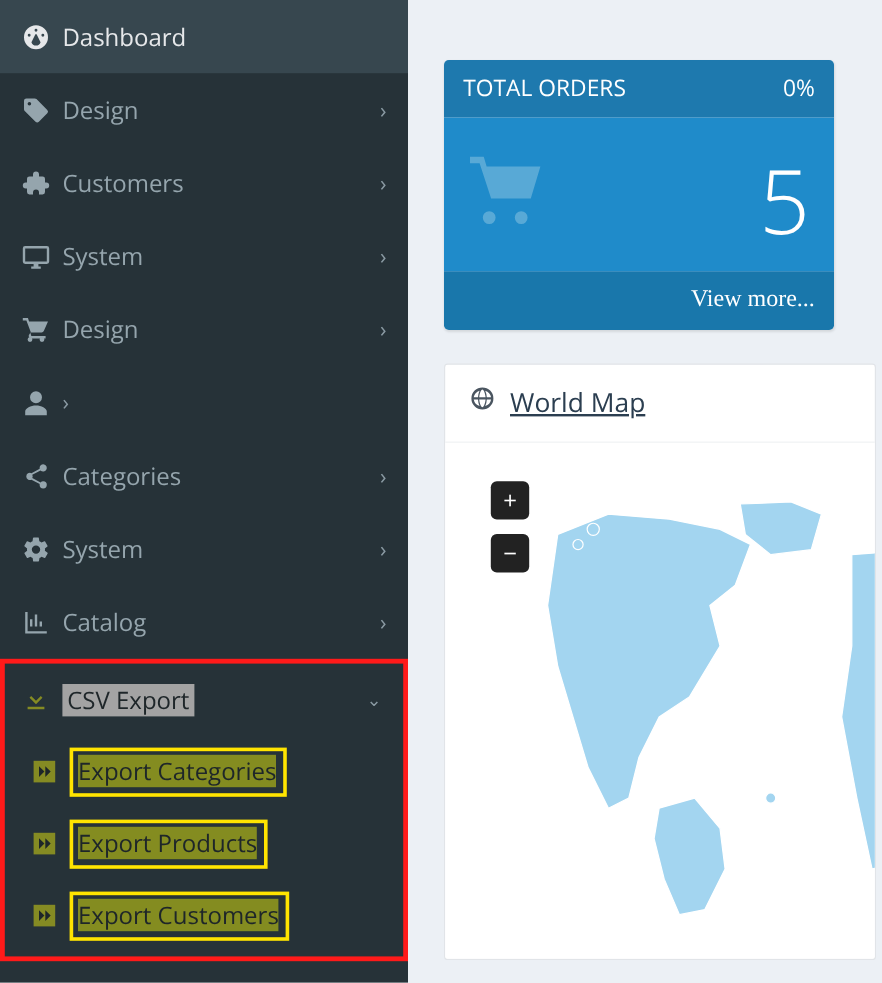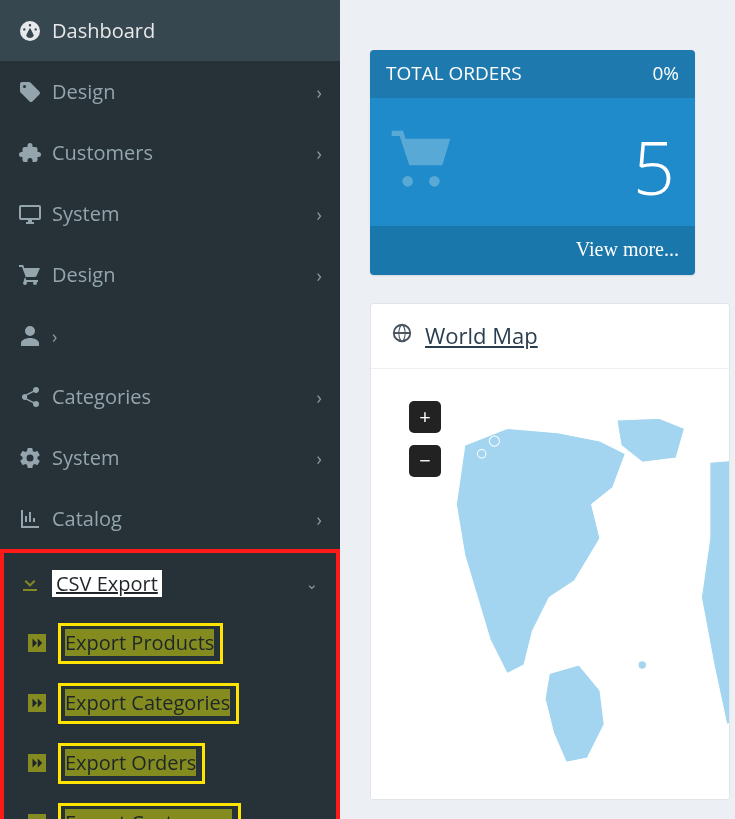--- a/index.html
+++ b/index.html
@@ -51,24 +51,23 @@
     display: flex;
     align-items: center;
     height: 60px;
     padding: 0 18px 0 14px;
     color: #b0b7bb;
     font-size: 20px;
     cursor: pointer;
   }
   .csv-parent .icon-slot { width:34px; display:flex; align-items:center; }
   .csv-parent .label-wrap {
-    background: #ffffff;
+    background: #a3a3a3;
     color: #1e2629;
     padding: 0 4px;
-    text-decoration: underline;
   }
   .csv-parent .chev-down { color:#8a9aa3; font-size:15px; margin-left:auto; }
 
   .sub-item {
     display: flex;
     align-items: center;
     height: 60px;
     padding-left: 24px;
     color: #9aa3a8;
     font-size: 20px;
@@ -285,45 +284,35 @@
       <span class="chev-down">⌄</span>
     </div>
 
     <div class="sub-item">
       <span class="dbl-chev">
         <svg viewBox="0 0 24 24">
             <path fill="#1e2629" d="M6 6l6 6-6 6V6m7 0 6 6-6 6V6"></path>
           </svg>
       </span>
       <span class="yellow-box">
-        <span class="hl-text">Export Products</span>
+        <span class="hl-text">Export Categories</span>
       </span>
     </div>
 
     <div class="sub-item">
       <span class="dbl-chev">
         <svg viewBox="0 0 24 24">
             <path fill="#1e2629" d="M6 6l6 6-6 6V6m7 0 6 6-6 6V6"></path>
           </svg>
       </span>
       <span class="yellow-box">
-        <span class="hl-text">Export Categories</span>
-      </span>
-    </div>
-
-    <div class="sub-item">
-      <span class="dbl-chev">
-        <svg viewBox="0 0 24 24">
-            <path fill="#1e2629" d="M6 6l6 6-6 6V6m7 0 6 6-6 6V6"></path>
-          </svg>
-      </span>
-      <span class="yellow-box">
-        <span class="hl-text">Export Orders</span>
-      </span>
-    </div>
+        <span class="hl-text">Export Products</span>
+      </span>
+    </div>
+
 
     <div class="sub-item">
       <span class="dbl-chev">
         <svg viewBox="0 0 24 24">
             <path fill="#1e2629" d="M6 6l6 6-6 6V6m7 0 6 6-6 6V6"></path>
           </svg>
       </span>
       <span class="yellow-box">
         <span class="hl-text">Export Customers</span>
       </span>

